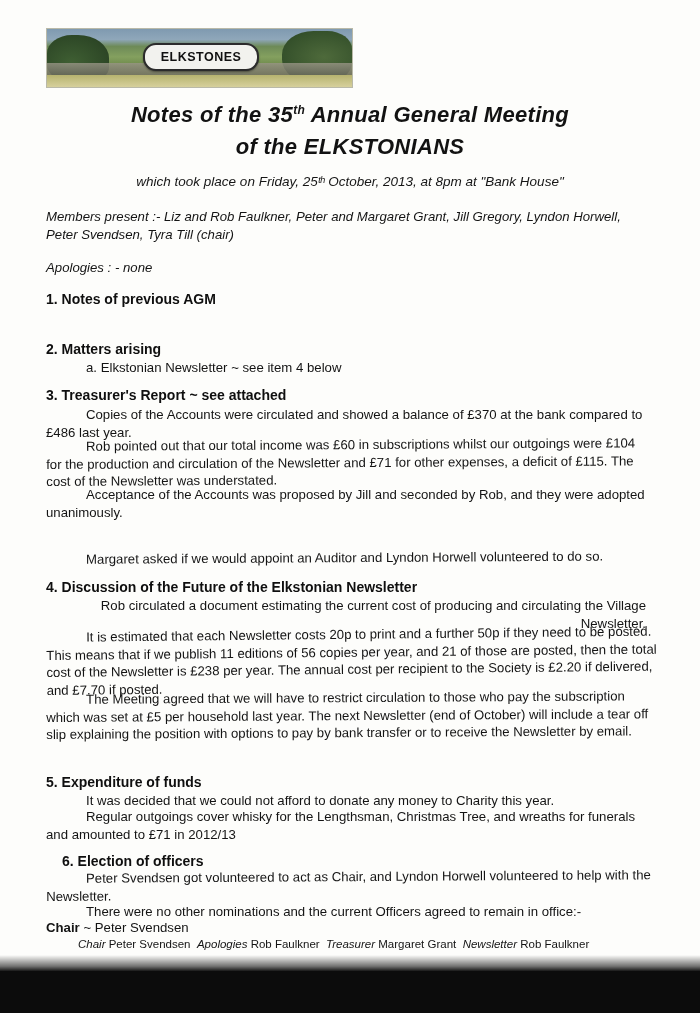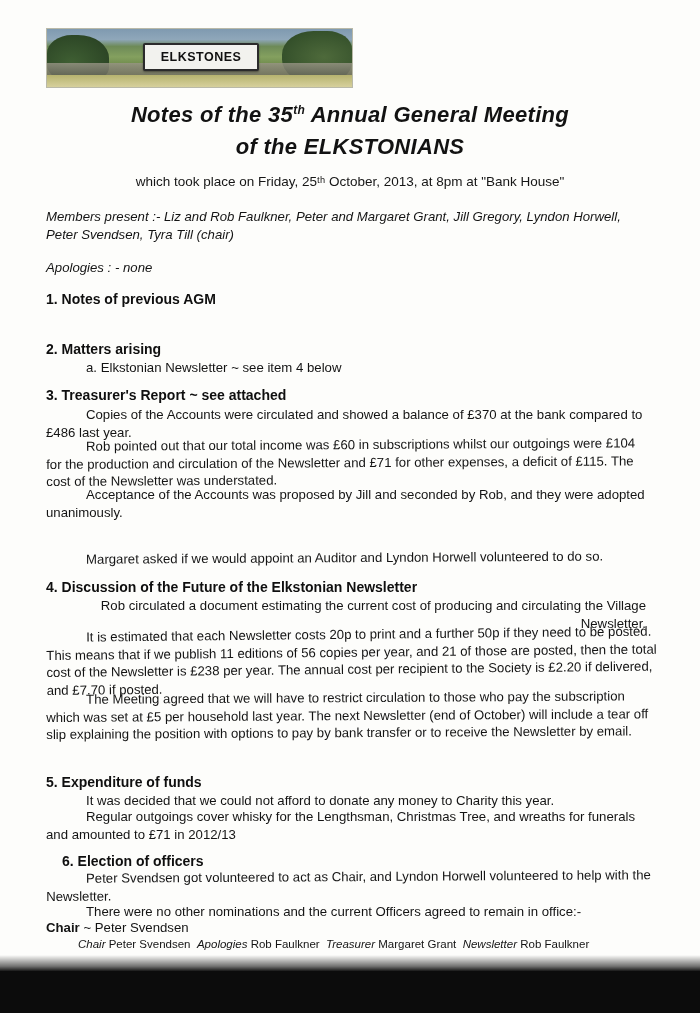--- a/index.html
+++ b/index.html
@@ -92,21 +92,21 @@
     border-radius: 45% 35% 40% 45%;
   }
   .sign-board {
     position: absolute;
     left: 96px;
     top: 14px;
     width: 112px;
     height: 24px;
     background: #f2f2ee;
     border: 2px solid #2b2b2b;
-    border-radius: 2px;
+    border-radius: 13px;
     display: flex;
     align-items: center;
     justify-content: center;
     box-shadow: 0 1px 2px rgba(0,0,0,.4);
   }
   .sign-board span {
     font-family: "Liberation Sans", sans-serif;
     font-size: 12.5px;
     font-weight: bold;
     letter-spacing: .5px;
@@ -132,20 +132,21 @@
     font-size: 12px;
     vertical-align: super;
   }
 
   .subtitle {
     position: absolute;
     left: 30px;
     width: 640px;
     top: 174px;
     text-align: center;
+    font-style: italic;
     font-size: 13.5px;
     color: #161616;
   }
 
   
   .block {
     position: absolute;
     font-size: 13.2px;
     line-height: 1.34;
     color: #141414;

